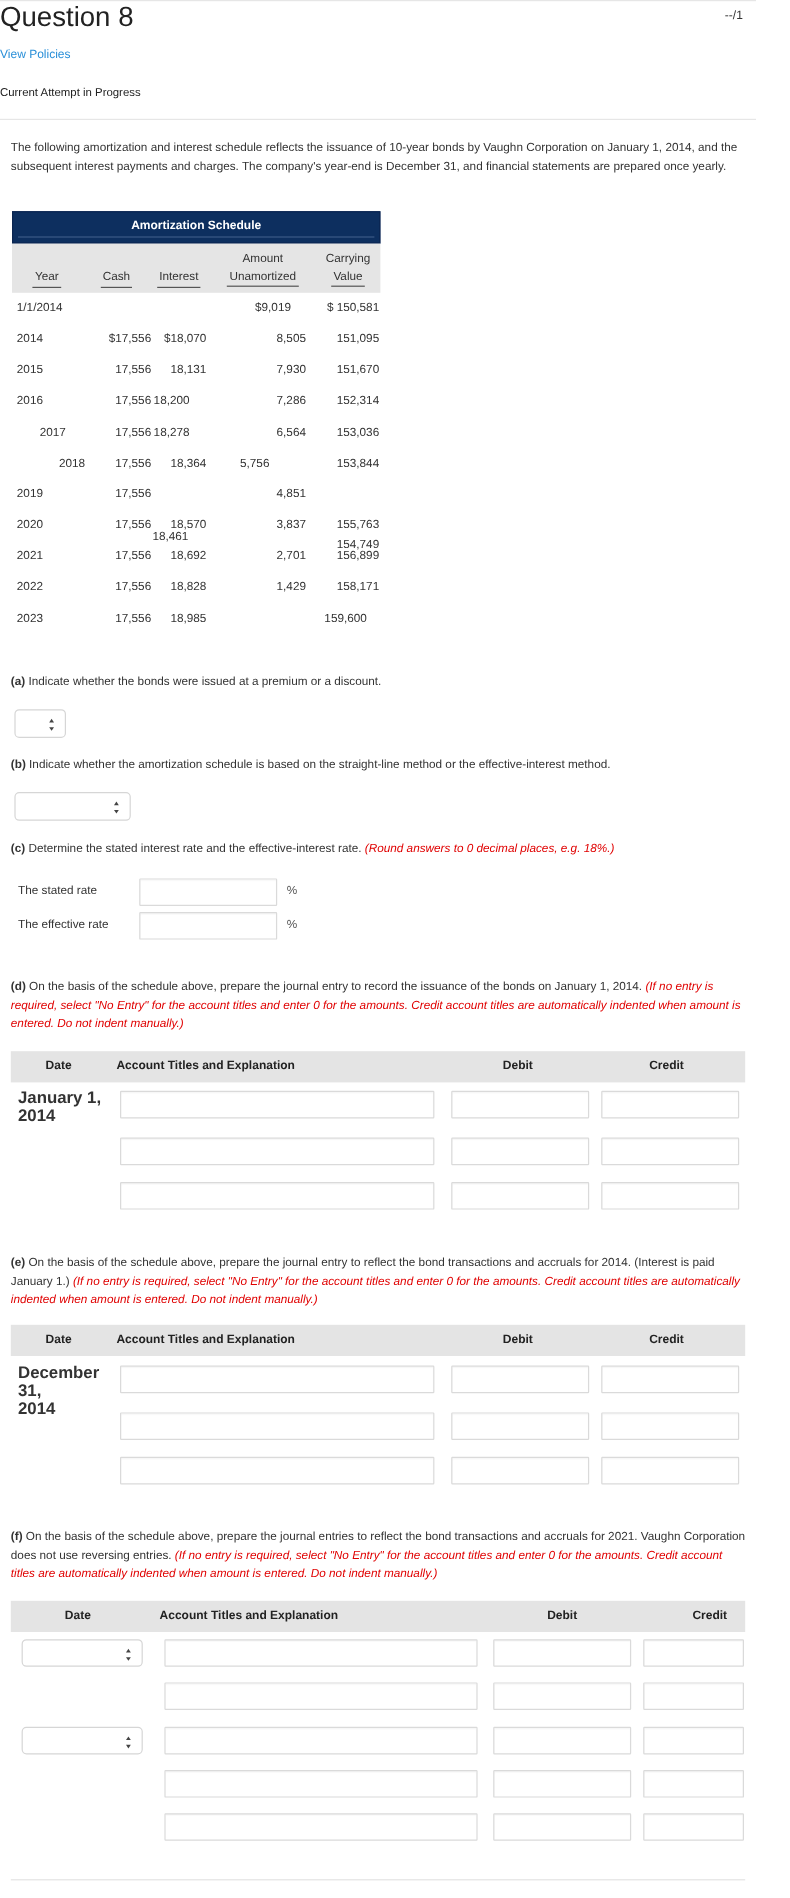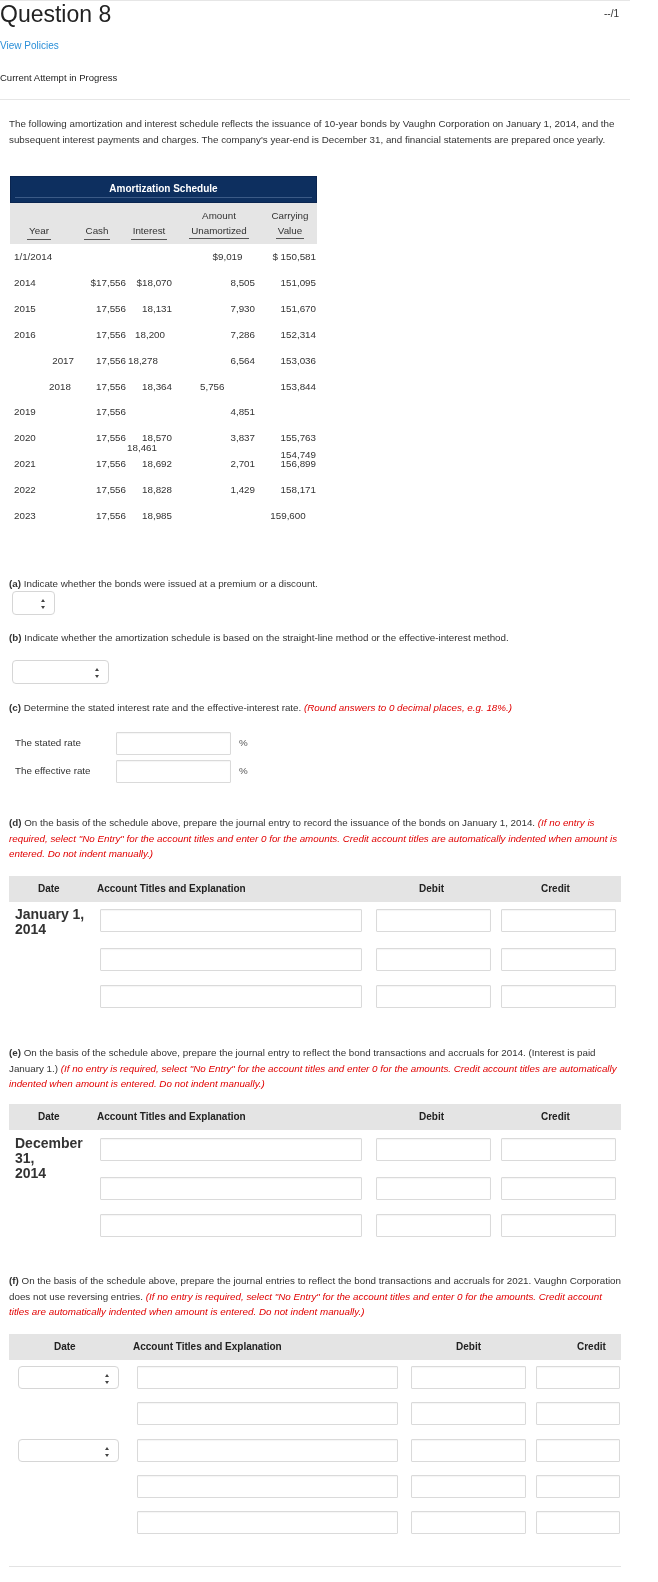--- a/index.html
+++ b/index.html
@@ -99,26 +99,26 @@
       <div class="sched-row" style="top: 126.8px; left: 0px; width: 307px;">
         <span class="cell" style="left: 4px; width: 60px; text-align: left;">2015</span>
         <span class="cell" style="left: 60px; width: 56px; text-align: right;">17,556</span>
         <span class="cell" style="left: 118px; width: 44px; text-align: right;">18,131</span>
         <span class="cell" style="left: 190px; width: 55px; text-align: right;">7,930</span>
         <span class="cell" style="left: 250px; width: 56px; text-align: right;">151,670</span>
       </div>
       <div class="sched-row" style="top: 152.7px; left: 0px; width: 307px;">
         <span class="cell" style="left: 4px; width: 60px; text-align: left;">2016</span>
         <span class="cell" style="left: 60px; width: 56px; text-align: right;">17,556</span>
-        <span class="cell" style="left: 118px; width: 44px; text-align: center;">18,200</span>
+        <span class="cell" style="left: 118px; width: 44px; text-align: left;">18,200</span>
         <span class="cell" style="left: 190px; width: 55px; text-align: right;">7,286</span>
         <span class="cell" style="left: 250px; width: 56px; text-align: right;">152,314</span>
       </div>
       <div class="sched-row" style="top: 178.6px; left: 0px; width: 307px;">
-        <span class="cell" style="left: 4px; width: 60px; text-align: right;">2017</span>
+        <span class="cell" style="left: 4px; width: 60px; text-align: center;">2017</span>
         <span class="cell" style="left: 60px; width: 56px; text-align: right;">17,556</span>
         <span class="cell" style="left: 118px; width: 44px; ">18,278</span>
         <span class="cell" style="left: 190px; width: 55px; text-align: right;">6,564</span>
         <span class="cell" style="left: 250px; width: 56px; text-align: right;">153,036</span>
       </div>
       <div class="sched-row" style="top: 204.5px; left: 0px; width: 307px;">
         <span class="cell" style="left: 20px; width: 60px; text-align: center;">2018</span>
         <span class="cell" style="left: 60px; width: 56px; text-align: right;">17,556</span>
         <span class="cell" style="left: 118px; width: 44px; text-align: right;">18,364</span>
         <span class="cell" style="left: 190px; width: 55px; ">5,756</span>
@@ -155,21 +155,21 @@
       <div class="sched-row" style="top: 334px; left: 0px; width: 307px;">
         <span class="cell" style="left: 4px; width: 60px; text-align: left;">2023</span>
         <span class="cell" style="left: 60px; width: 56px; text-align: right;">17,556</span>
         <span class="cell" style="left: 118px; width: 44px; text-align: right;">18,985</span>
         <span class="cell" style="left: 190px; width: 55px; text-align: right;"></span>
         <span class="cell" style="left: 250px; width: 56px; text-align: center;">159,600</span>
       </div>
     </div>
 </div>
 
-<div class="qtext" style="top:576px;"><b>(a)</b><span> Indicate whether the bonds were issued at a premium or a discount.</span></div>
+<div class="qtext" style="top:561px;"><b>(a)</b><span> Indicate whether the bonds were issued at a premium or a discount.</span></div>
 <div class="select" style="left:12px; top:591px; width:43px;">
     <span class="arrows"></span>
   </div>
 
 <div class="qtext" style="top:630px;"><b>(b)</b><span> Indicate whether the amortization schedule is based on the straight-line method or the effective-interest method.</span></div>
 <div class="select" style="left:12px; top:660px; width:97px;">
     <span class="arrows"></span>
   </div>
 
 <div class="qtext" style="top:700px;"><b>(c)</b><span> Determine the stated interest rate and the effective-interest rate. </span><span class="red">(Round answers to 0 decimal places, e.g. 18%.)</span></div>

